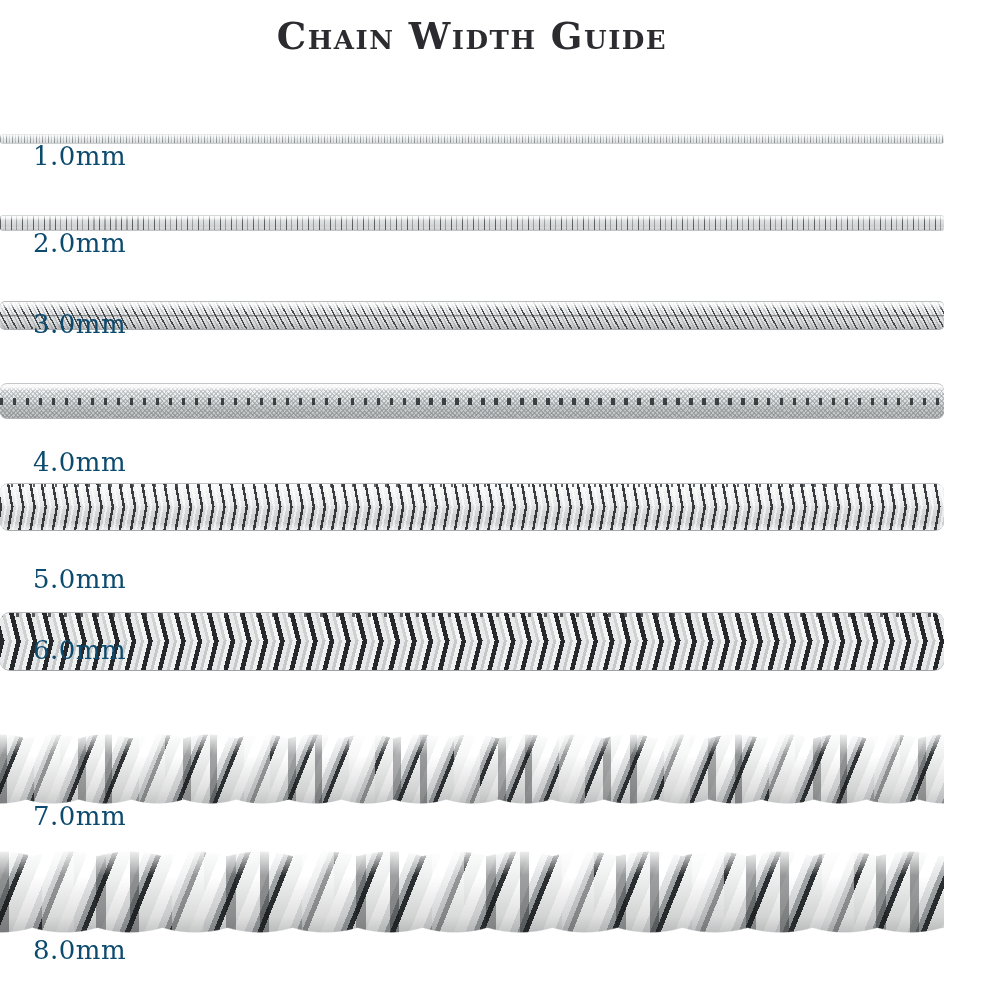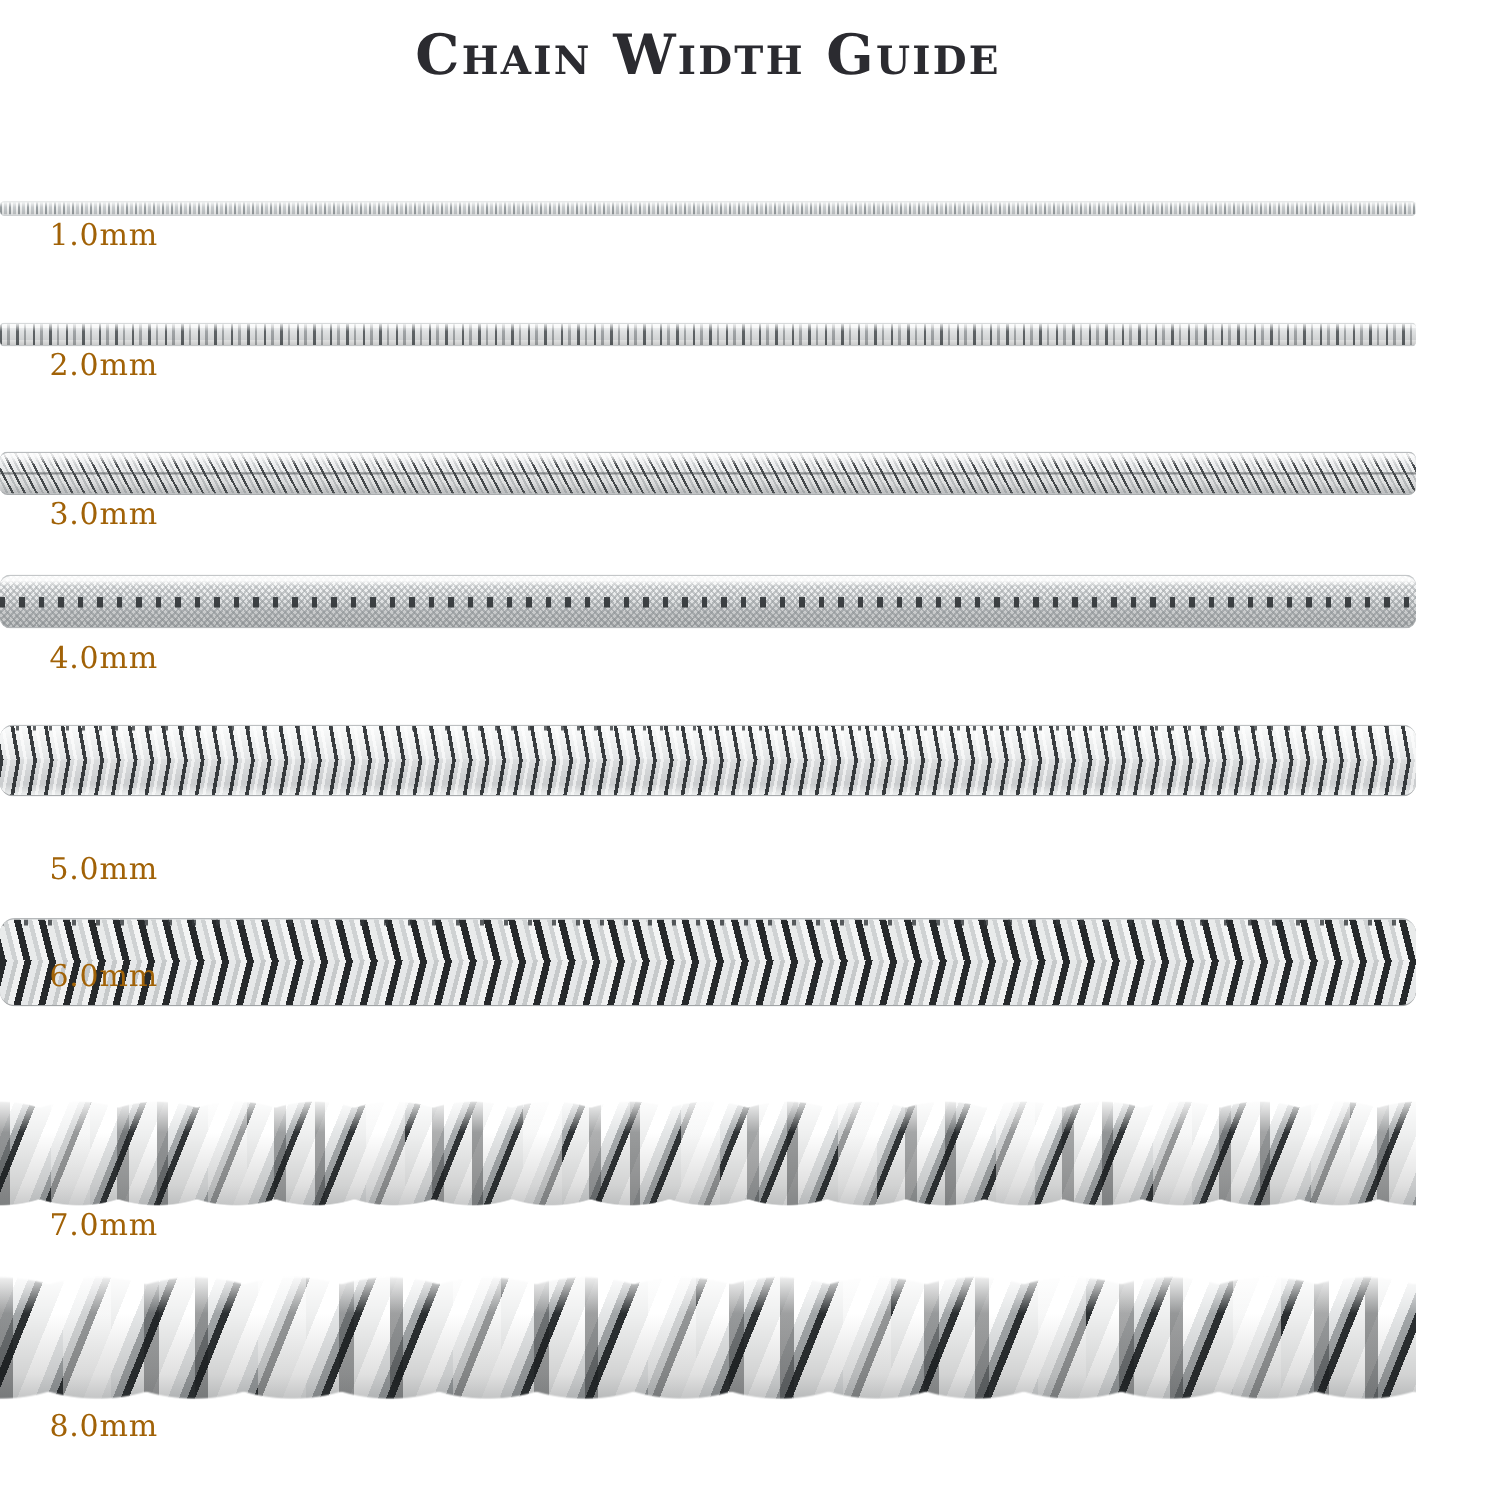--- a/index.html
+++ b/index.html
@@ -19,26 +19,26 @@
     font-size:37px;
     font-weight:600;
     font-variant:small-caps;
     letter-spacing:1.5px;
     color:#2b2b30;
   }
   
   .label{
     position:absolute;
     left:33px;
-    font-size:20px;
+    font-size:26px;
     line-height:29px;
-    color:#a16207;
+    color:#0c4a6e;
     letter-spacing:0.5px;
   }
-  .l1{top:142px}.l2{top:229px}.l3{top:328px}.l4{top:424px}
+  .l1{top:142px}.l2{top:229px}.l3{top:310px}.l4{top:448px}
   .l5{top:565px}.l6{top:636px}.l7{top:802px}.l8{top:936px}
 
   
   .chain{position:absolute;left:0;right:0;}
   .chain::before,.chain::after{content:"";position:absolute;left:0;right:0;}
 
   
   .c1{top:134px;height:8px;border-radius:3px;
     border-top:1px solid #e8eaea;border-bottom:1px solid #cdd0d2;
     background:

